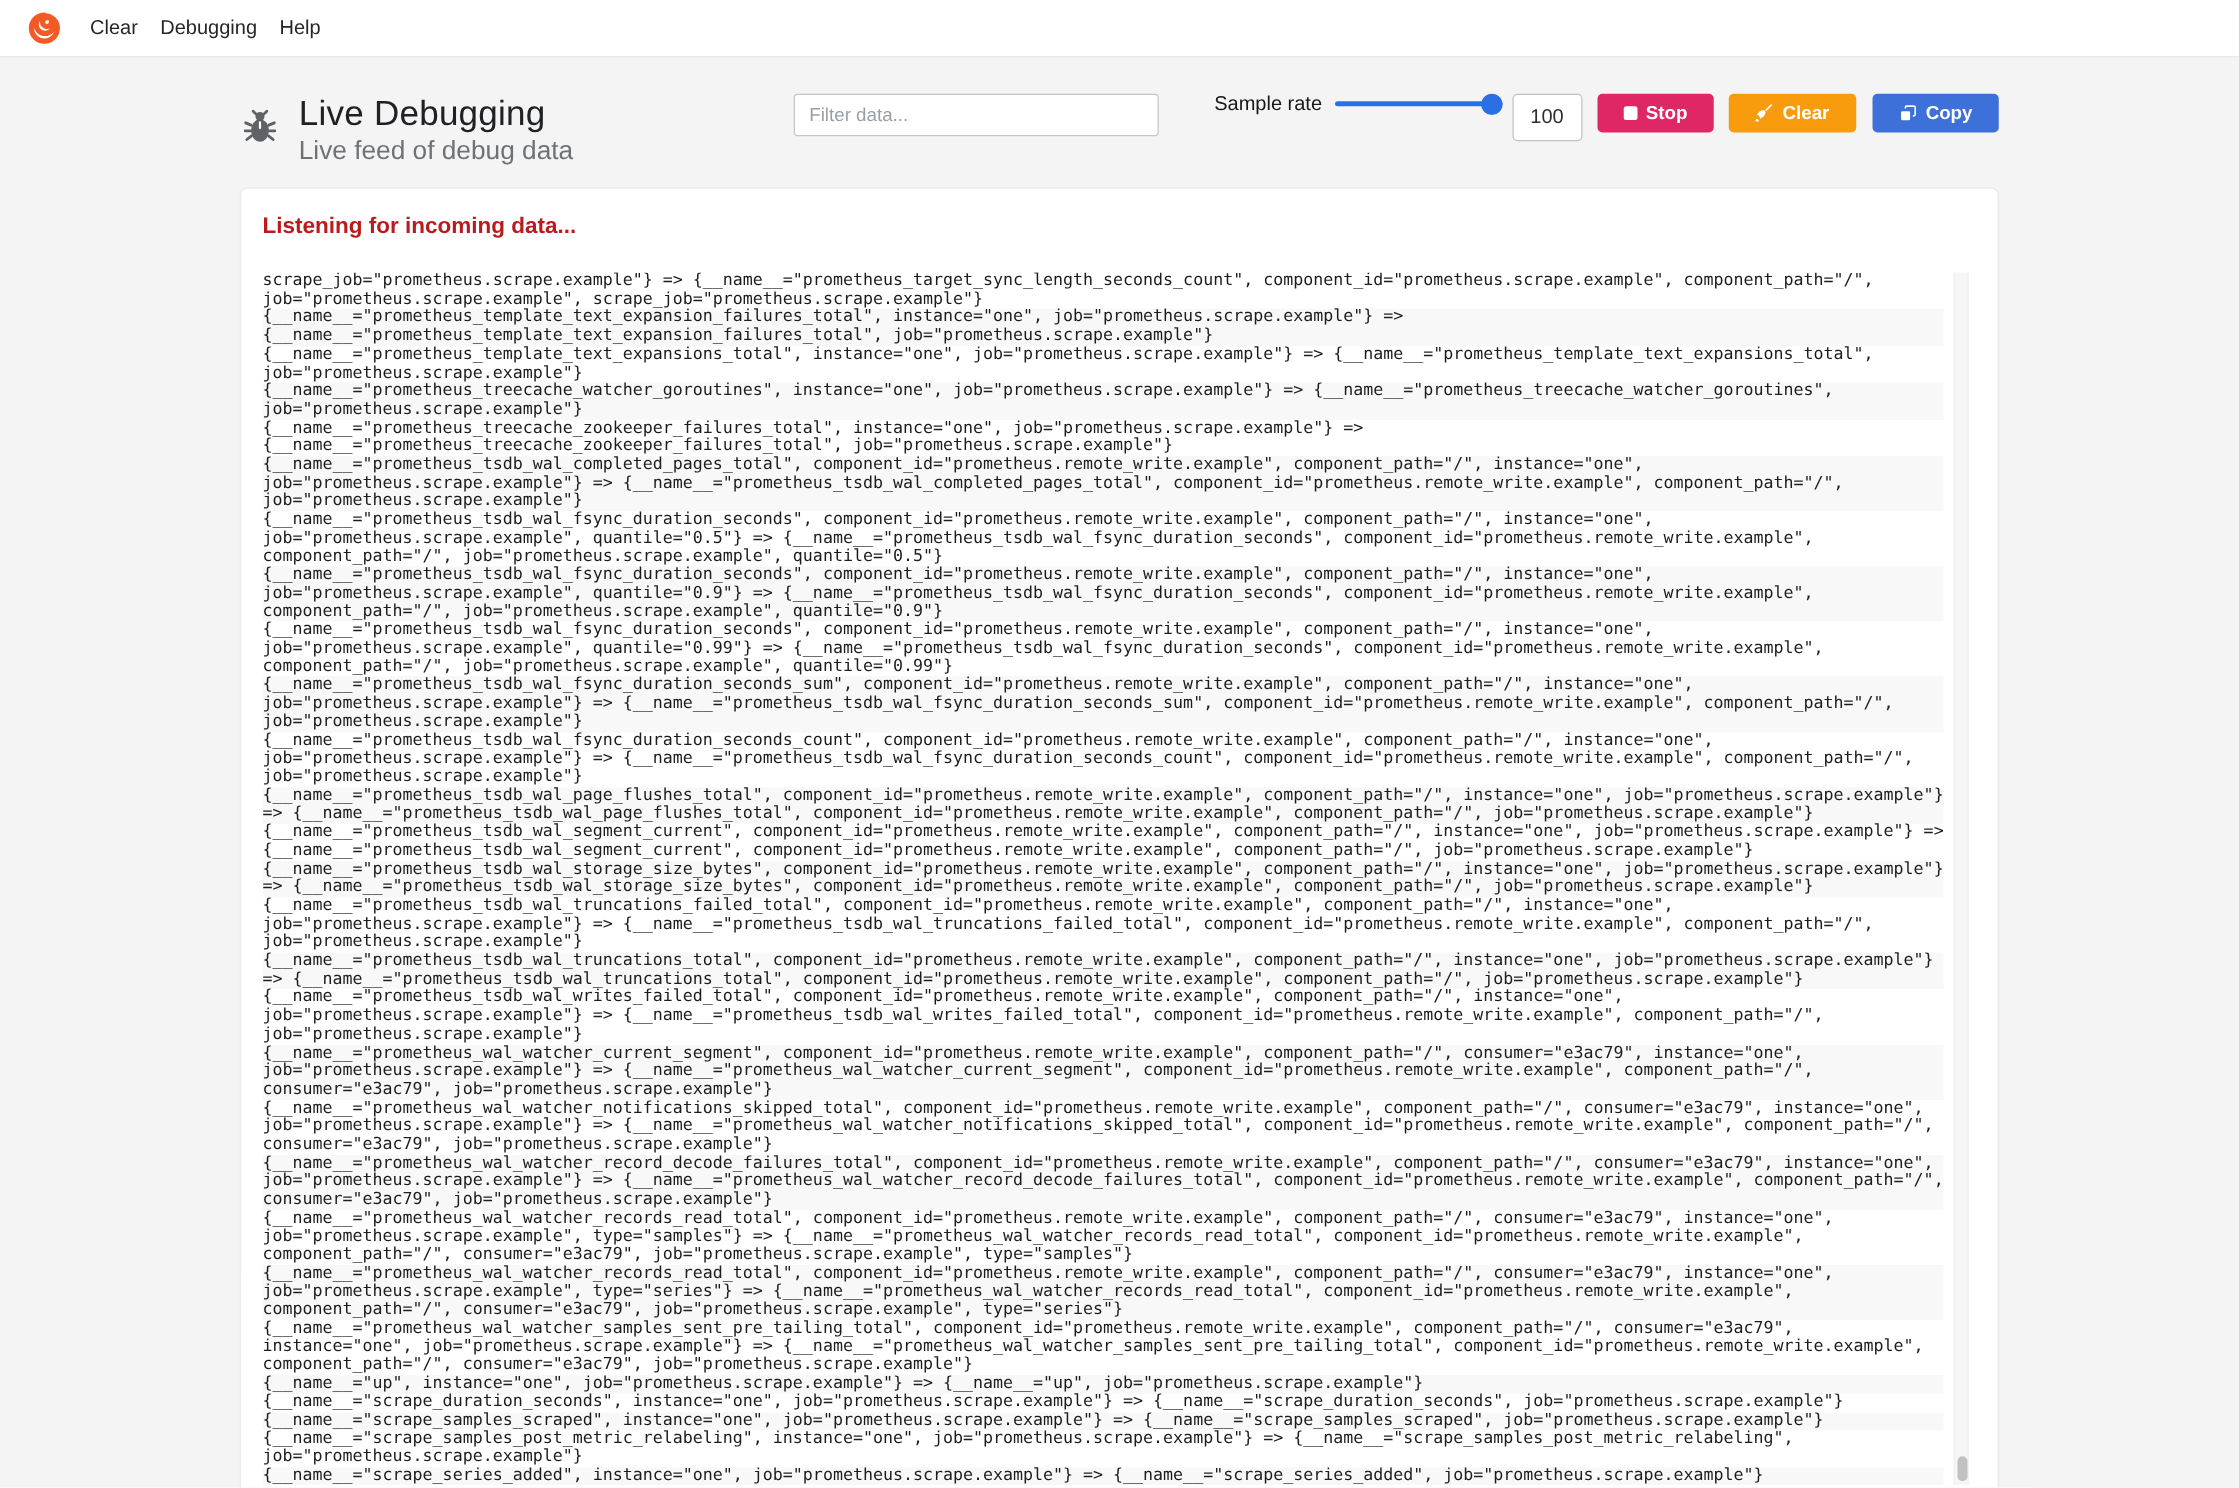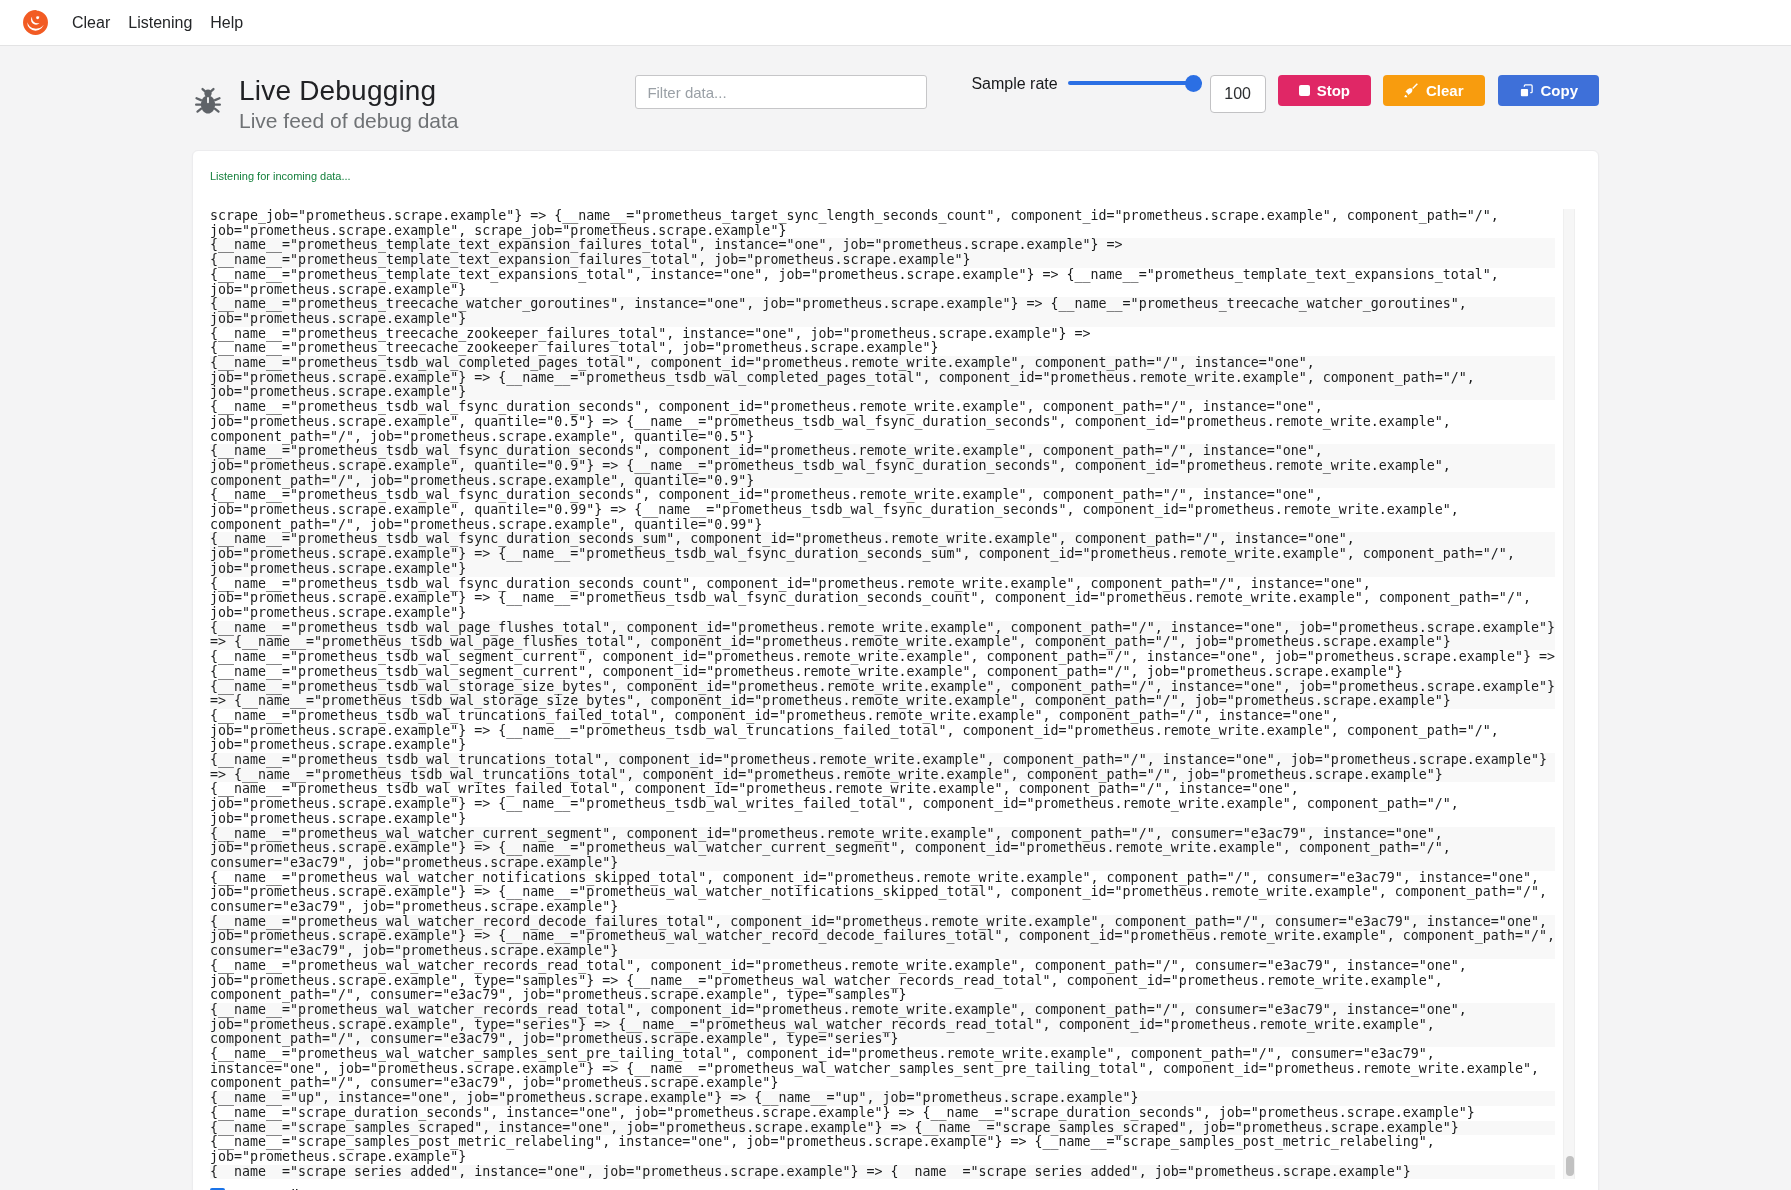--- a/index.html
+++ b/index.html
@@ -30,42 +30,42 @@
   .rate-value{width:56px;height:38px;margin-left:8px;border:1px solid #c2c2c4;border-radius:4px;text-align:center;font-size:16px;color:#2c2e30;font-family:"Liberation Sans",sans-serif;background:#fff;outline:none}
   .btn{display:inline-flex;align-items:center;justify-content:center;gap:7px;height:31px;padding:0 21px;border:none;border-radius:4px;color:#fff;font-size:15px;font-weight:600;font-family:Liberation Sans, sans-serif;cursor:pointer;white-space:nowrap}
   .btn-stop{background:var(--stop-pink);margin-left:12px}
   .btn-clear{background:var(--clear-orange);margin-left:12px}
   .btn-copy{background:var(--copy-blue);margin-left:13px}
   .stop-square{width:11px;height:11px;background:#fff;border-radius:2px;display:inline-block}
   .btn svg{display:block}
 
   
   .panel{background:#fff;border:1px solid #ececee;border-radius:6px;box-shadow:0 1px 2px rgba(0,0,0,.04);padding:17px 17px 13px;margin-bottom:14px}
-  .status-text{font-size:11px;font-weight:400;color:#15803d;margin:2px 0 27px}
+  .status-text{font-size:18px;font-weight:700;color:#b91c1c;margin:2px 0 27px}
   .log-wrap{position:relative;padding-right:26px}
   .log-feed{width:100%;overflow:hidden}
   .log-entry{font-family:"DejaVu Sans Mono","Liberation Mono",monospace;font-size:13.3px;line-height:14.7px;color:#1b1c1d;white-space:pre-wrap;word-break:break-word}
   .log-feed .log-entry:nth-child(even){background:#f8f8f8}
   .log-scrollbar{position:absolute;top:0;right:6px;width:12px;height:100%;background:#f6f6f6;border-left:1px solid #efefef;border-right:1px solid #efefef}
   .log-scrollbar-thumb{position:absolute;bottom:3px;left:2px;width:8px;height:20px;border-radius:4px;background:#c1c1c1;cursor:pointer}
   .autoscroll-row{display:flex;align-items:center;margin-top:7px}
   .autoscroll-row input{width:15px;height:15px;accent-color:var(--checkbox-blue);cursor:pointer}
   .autoscroll-row label{font-size:15.5px;color:#101113;margin-left:1px;cursor:pointer}
 </style>
 </head>
 <body>
 
 <nav class="navbar">
   <div class="logo">
     <svg width="27" height="27" viewBox="0 0 26 26" fill="none">
       <path d="M13 3a10 10 0 1 0 10 10c0-5.2-4.3-9.5-9.5-9.5a6.8 6.8 0 1 0 6.8 6.8c0-2.9-2.4-5.3-5.3-5.3a3.4 3.4 0 1 0 3.4 3.4" stroke="var(--logo-orange)" stroke-width="4" stroke-linecap="round"></path>
     </svg>
   </div>
   <span class="nav-link">Clear</span>
-  <span class="nav-link">Listening</span>
+  <span class="nav-link">Debugging</span>
   <span class="nav-link">Help</span>
 </nav>
 
 <div class="container">
 
   <header class="page-header">
     <div class="title-group">
       <span>
         <svg width="32" height="32" viewBox="0 0 24 24" fill="none">
           <g stroke="#5f6368" stroke-width="1.7" stroke-linecap="round">

